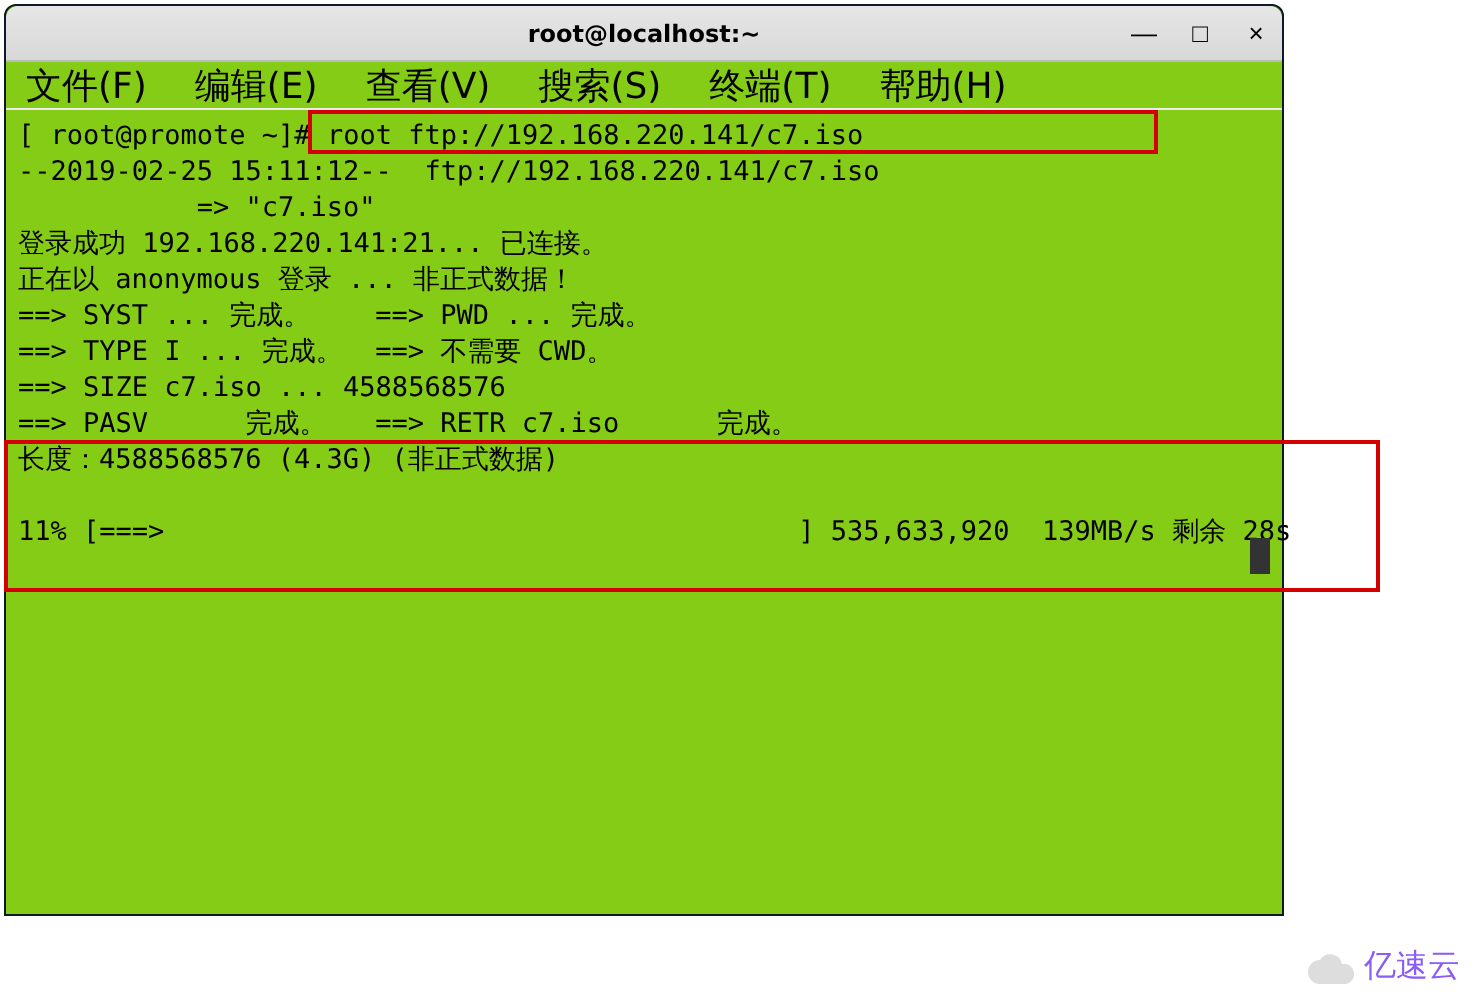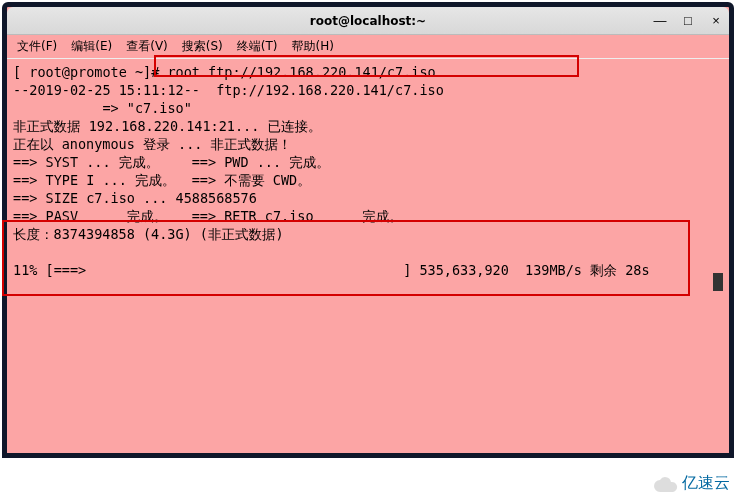--- a/index.html
+++ b/index.html
@@ -6,25 +6,25 @@
 body {
   font-family: "DejaVu Sans Mono", "Consolas", monospace;
   font-size: 13px;
   background: #fff;
   width: 738px;
   height: 500px;
   overflow: hidden;
   position: relative;
 }
 .window {
-  border: 5px solid #0f172a;
+  border: 1px solid #0f172a;
   border-radius: 6px 6px 0 0;
-  width: 732px;
+  width: 640px;
   margin: 2px;
-  background: #fca5a5;
+  background: #84cc16;
   height: 456px;
   position: relative;
 }
 .titlebar {
   display: flex;
   align-items: center;
   justify-content: center;
   background: linear-gradient(#e6e6e6, #d8d8d8);
   border-bottom: 1px solid #bbb;
   height: 28px;
@@ -43,24 +43,24 @@
   display: flex;
   gap: 14px;
   height: 100%;
   align-items: center;
   font-family: sans-serif;
   font-size: 13px;
 }
 .win-btn { width: 14px; text-align: center; cursor: pointer; }
 .menubar {
   display: flex;
-  gap: 14px;
+  gap: 24px;
   padding: 4px 10px;
   font-family: "DejaVu Sans", sans-serif;
-  font-size: 12px;
+  font-size: 18px;
   border-bottom: 1px solid #eee;
   height: 24px;
   align-items: center;
 }
 .menubar span { cursor: pointer; }
 .terminal-body {
   position: relative;
   padding: 4px 6px;
   white-space: pre;
   line-height: 18px;
@@ -93,21 +93,21 @@
   width: 10px;
   height: 18px;
   background: #333;
 }
 .watermark {
   position: absolute;
   right: 8px;
   bottom: 6px;
   font-family: sans-serif;
   font-size: 16px;
-  color: #0369a1;
+  color: #8b5cf6;
   display: flex;
   align-items: center;
   gap: 4px;
 }
 .watermark svg { opacity: .5; }
 </style>
 </head>
 <body>
 
 <div class="window">
@@ -126,27 +126,27 @@
     <span>编辑(E)</span>
     <span>查看(V)</span>
     <span>搜索(S)</span>
     <span>终端(T)</span>
     <span>帮助(H)</span>
   </div>
 
   <div class="terminal-body"><span>[ root@promote ~]#</span> <span>root ftp://192.168.220.141/c7.iso</span>
 <span>--2019-02-25 15:11:12--  ftp://192.168.220.141/c7.iso</span>
 <span>           =&gt; "c7.iso"</span>
-<span>非正式数据 192.168.220.141:21... 已连接。</span>
+<span>登录成功 192.168.220.141:21... 已连接。</span>
 <span>正在以 anonymous 登录 ... 非正式数据！</span>
 <span>==&gt; SYST ... 完成。    ==&gt; PWD ... 完成。</span>
 <span>==&gt; TYPE I ... 完成。  ==&gt; 不需要 CWD。</span>
 <span>==&gt; SIZE c7.iso ... 4588568576</span>
 <span>==&gt; PASV      完成。   ==&gt; RETR c7.iso      完成。</span>
-<span>长度：8374394858 (4.3G) (非正式数据)</span>
+<span>长度：4588568576 (4.3G) (非正式数据)</span>
 
 <span>11% [===&gt;                                       ] 535,633,920  139MB/s 剩余 28s</span>
 </div>
 
   <div class="scroll-thumb"></div>
 </div>
 
 <div class="hl-red-1"></div>
 <div class="hl-red-2"></div>
 

